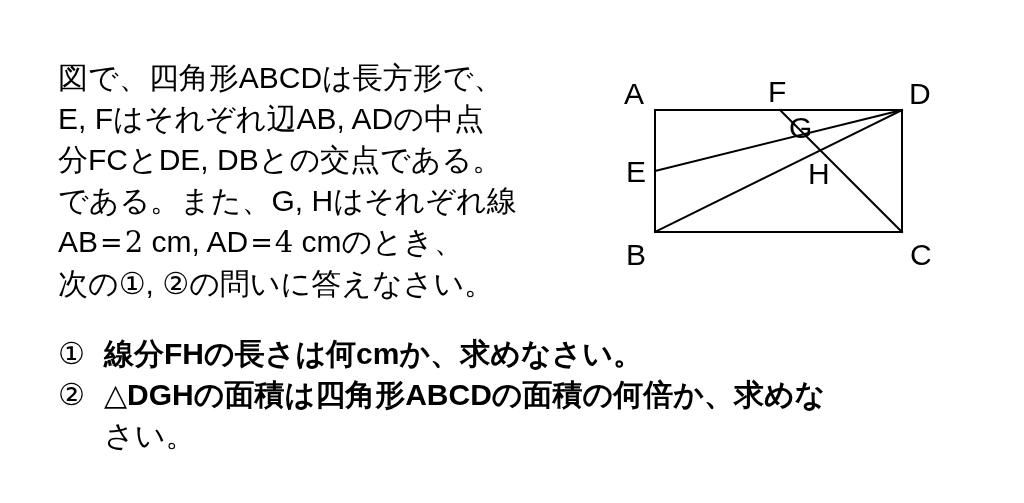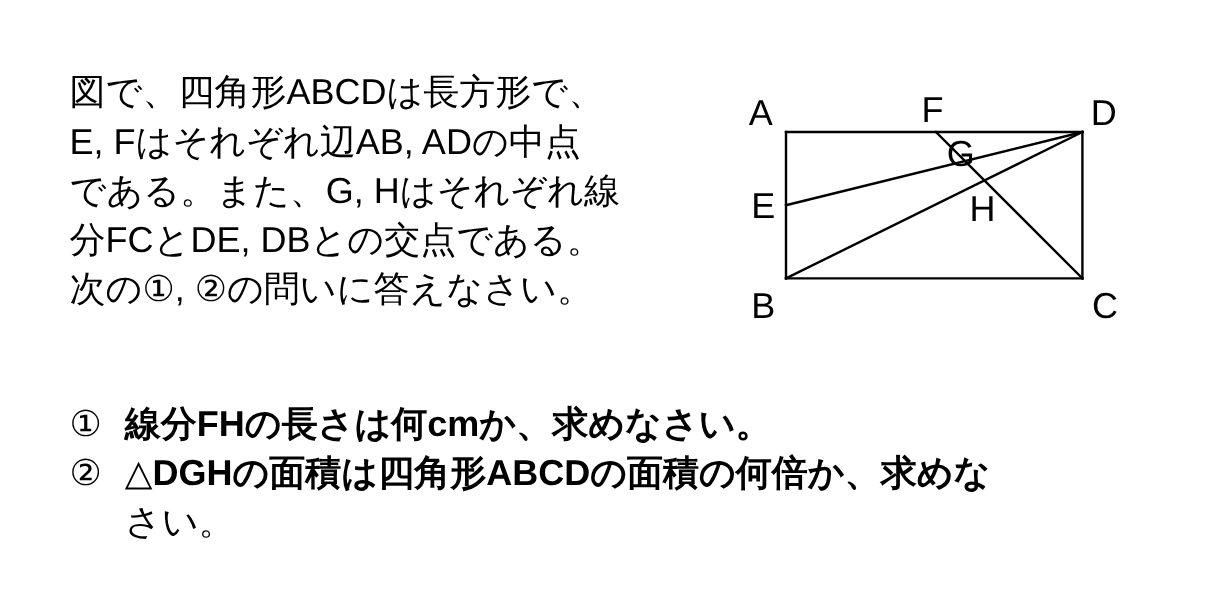--- a/index.html
+++ b/index.html
@@ -98,22 +98,23 @@
   }
 </style>
 </head>
 <body>
 
 <div id="page">
 
   <div class="stem">
     <div class="stem-line">図で、四角形ABCDは長方形で、</div>
     <div class="stem-line">E, Fはそれぞれ辺AB, ADの中点</div>
+    <div class="stem-line">分FCとDE, DBとの交点である。</div>
     <div class="stem-line">である。また、G, Hはそれぞれ線</div>
-    <div class="stem-line">分FCとDE, DBとの交点である。</div>
+    <div class="stem-line"><span>AB</span><span class="eq">=</span><span class="mn">2</span><span> cm,</span><span> AD</span><span class="eq">=</span><span class="mn">4</span><span> cm</span><span>のとき、</span></div>
     <div class="stem-line">次の①, ②の問いに答えなさい。</div>
   </div>
 
   <div class="questions">
     <div class="q-row">
       <div class="q-marker">①</div>
       <div class="q-text">線分FHの長さは何cmか、求めなさい。</div>
     </div>
     <div class="q-row">
       <div class="q-marker">②</div>

